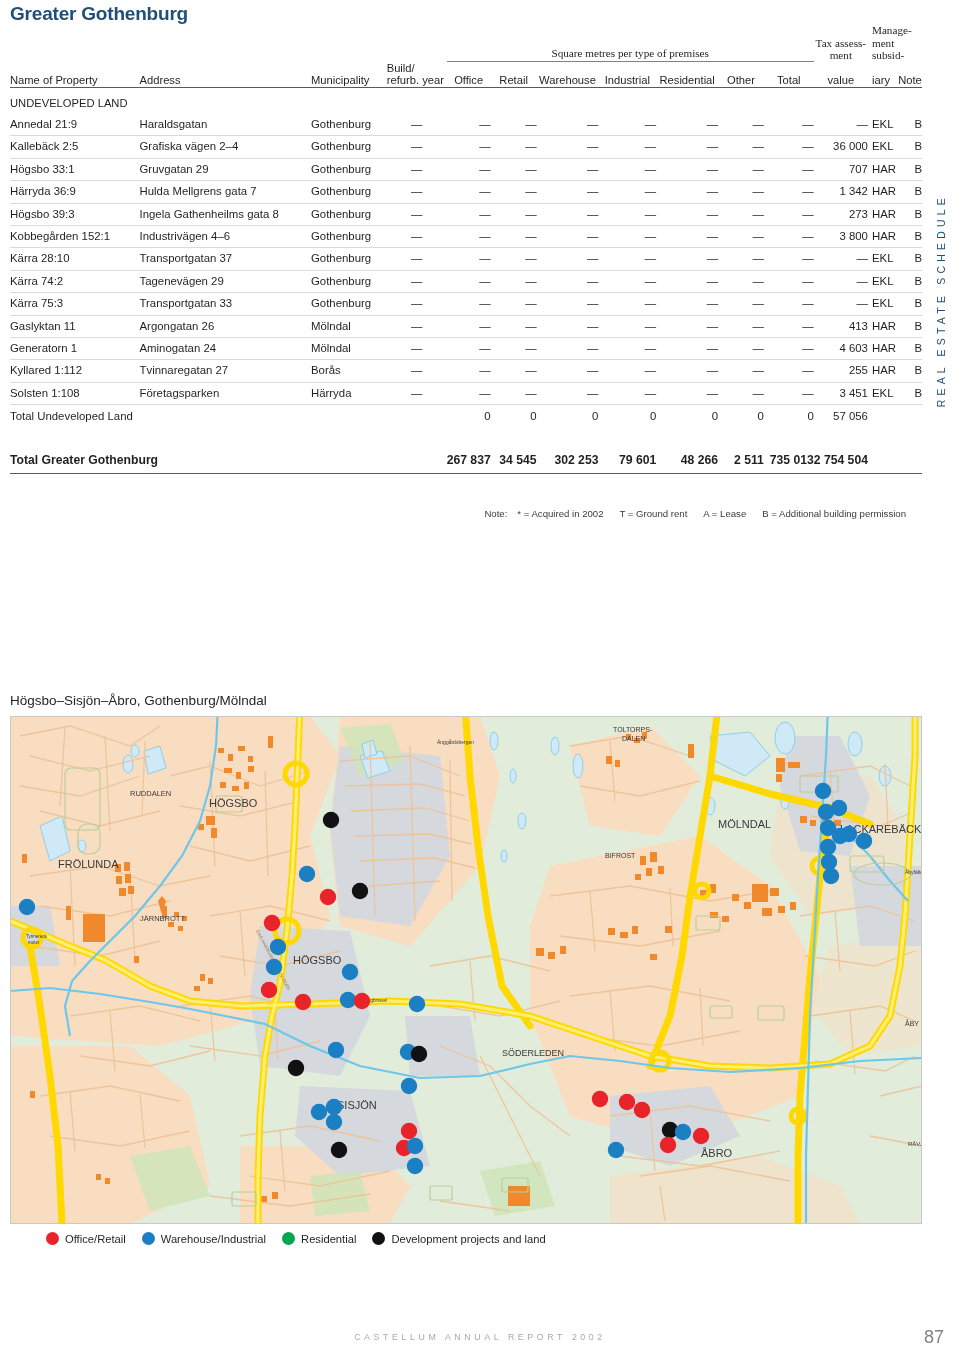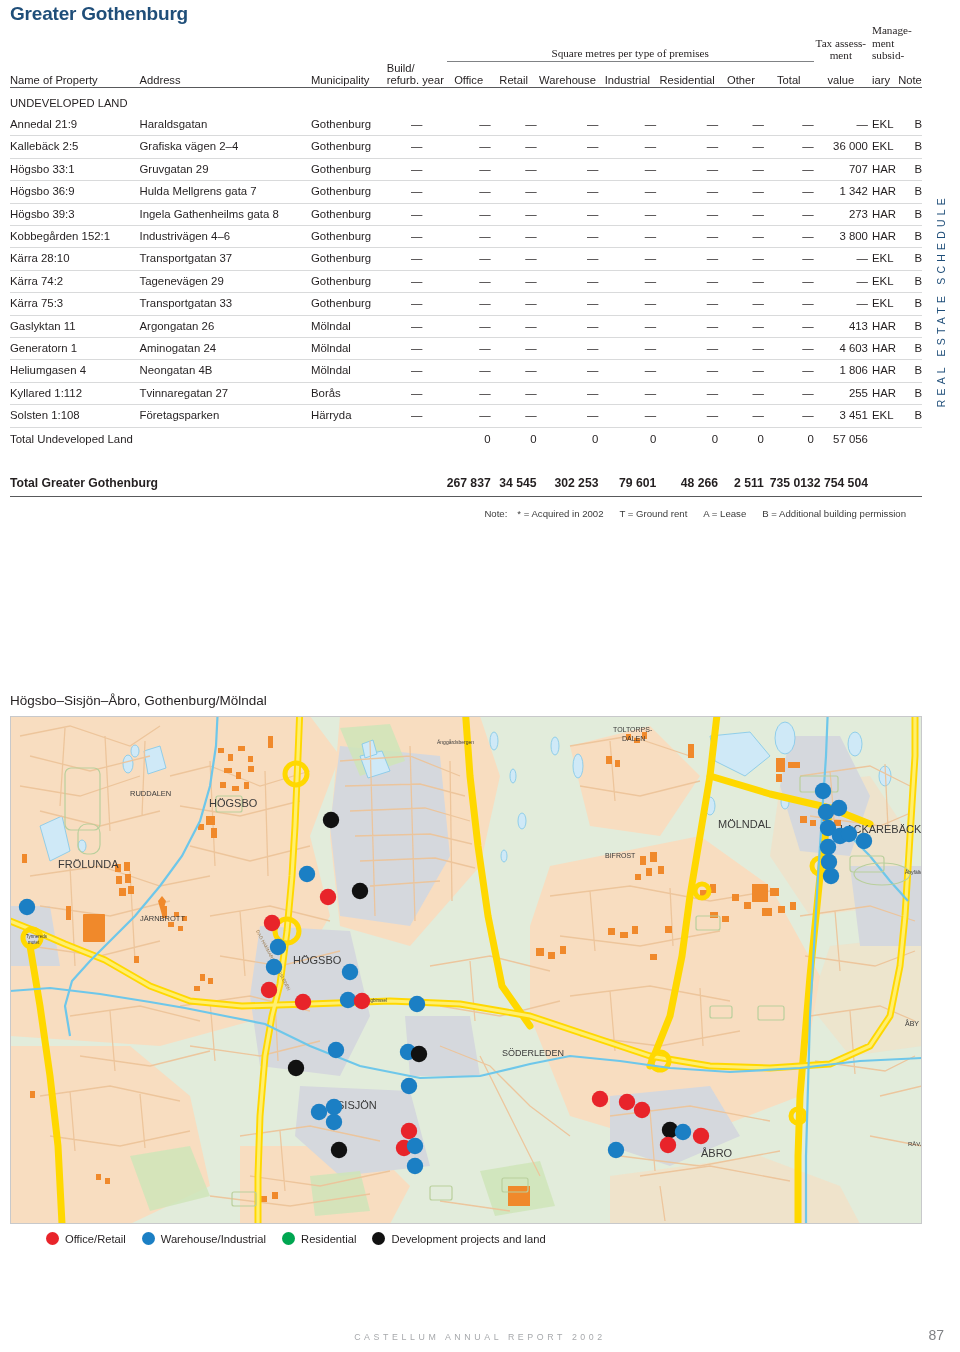--- a/index.html
+++ b/index.html
@@ -184,21 +184,21 @@
     position: absolute;
     left: 0; right: 0; top: 1332px;
     text-align: center;
     font-size: 8.8px;
     letter-spacing: 3.6px;
     color: #a7a9ac;
   }
   .page-num {
     position: absolute;
     right: 16px; top: 1327px;
-    font-size: 14px;
+    font-size: 18px;
     color: #808285;
   }
 </style>
 </head>
 <body>
 
 <div id="page">
 
   <div class="page-title">Greater Gothenburg</div>
 
@@ -305,21 +305,21 @@
             <td class="num">—</td>
             <td class="num">—</td>
             <td class="num">—</td>
             <td class="num">—</td>
             <td class="num">—</td>
             <td class="num">707</td>
             <td class="" style="text-align: left; padding-left: 4px;">HAR</td>
             <td class="num">B</td>
           </tr>
           <tr class="data-row">
-            <td class="c-name">Högsbo 36:9</td>
+            <td class="c-name">Härryda 36:9</td>
             <td class="c-addr">Hulda Mellgrens gata 7</td>
             <td class="c-mun">Gothenburg</td>
             <td class="mid">—</td>
             <td class="num">—</td>
             <td class="num">—</td>
             <td class="num">—</td>
             <td class="num">—</td>
             <td class="num">—</td>
             <td class="num">—</td>
             <td class="num">—</td>
@@ -429,36 +429,20 @@
             <td class="c-mun">Mölndal</td>
             <td class="mid">—</td>
             <td class="num">—</td>
             <td class="num">—</td>
             <td class="num">—</td>
             <td class="num">—</td>
             <td class="num">—</td>
             <td class="num">—</td>
             <td class="num">—</td>
             <td class="num">4 603</td>
-            <td class="" style="text-align: left; padding-left: 4px;">HAR</td>
-            <td class="num">B</td>
-          </tr>
-          <tr class="data-row">
-            <td class="c-name">Heliumgasen 4</td>
-            <td class="c-addr">Neongatan 4B</td>
-            <td class="c-mun">Mölndal</td>
-            <td class="mid">—</td>
-            <td class="num">—</td>
-            <td class="num">—</td>
-            <td class="num">—</td>
-            <td class="num">—</td>
-            <td class="num">—</td>
-            <td class="num">—</td>
-            <td class="num">—</td>
-            <td class="num">1 806</td>
             <td class="" style="text-align: left; padding-left: 4px;">HAR</td>
             <td class="num">B</td>
           </tr>
           <tr class="data-row">
             <td class="c-name">Kyllared 1:112</td>
             <td class="c-addr">Tvinnaregatan 27</td>
             <td class="c-mun">Borås</td>
             <td class="mid">—</td>
             <td class="num">—</td>
             <td class="num">—</td>

